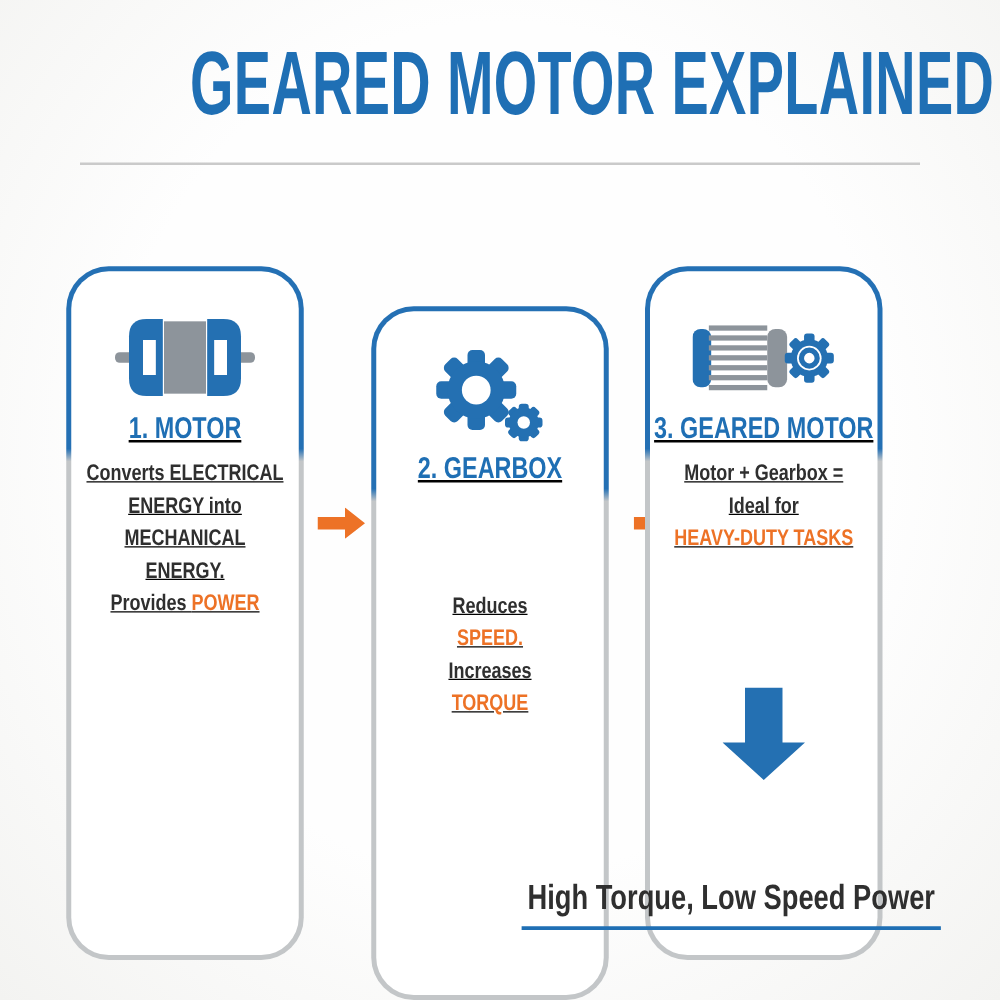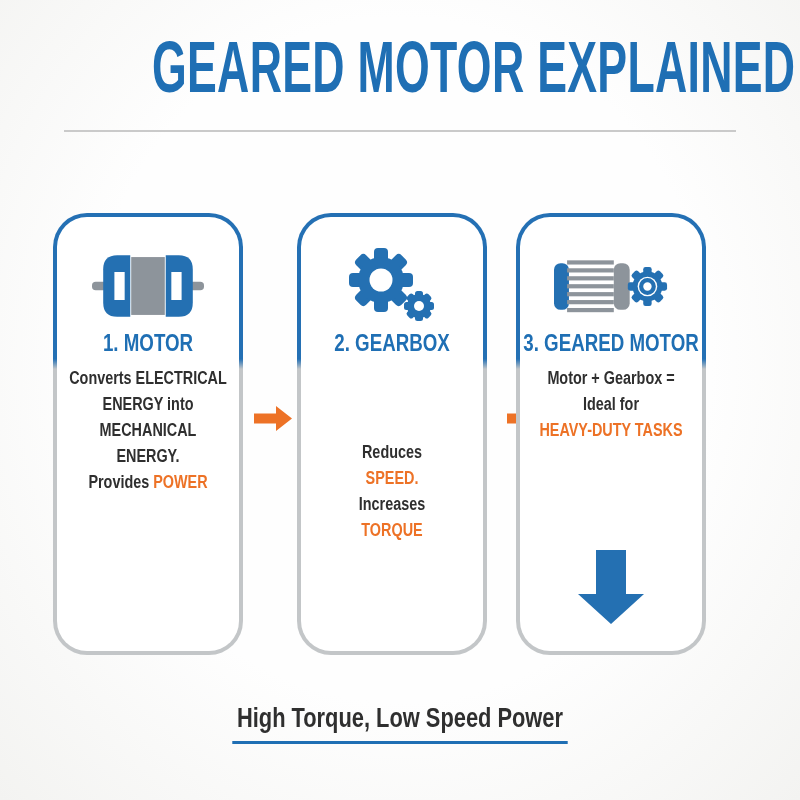--- a/index.html
+++ b/index.html
@@ -18,27 +18,28 @@
     transform:scaleX(0.62);
     transform-origin:50% 50%;
     white-space:nowrap;
     letter-spacing:0.5px;
   }
   .divider{
     position:absolute;top:130px;left:64px;width:672px;height:2px;
     background:#cacaca;
   }
   .card{
-    position:absolute;top:213px;width:190px;height:442px;
+    position:absolute;top:213px;width:190px;height:555px;
     border-radius:34px;
     padding:4px;box-sizing:border-box;
     background:linear-gradient(to bottom, #2470b4 0px, #2470b4 146px, #c3c6c8 156px, #c3c6c8 100%);
+    text-decoration:underline;
   }
   .card-1{left:53px;}
-  .card-2{left:297px;}
+  .card-2{left:297px;margin-top:32px;}
   .card-3{left:516px;}
   .card-inner{
     position:relative;
     width:100%;height:100%;
     border-radius:30px;
     background:#ffffff;
     display:flex;flex-direction:column;align-items:center;
   }
   .icon-box{
     margin-top:24px;height:90px;width:100%;
@@ -62,21 +63,21 @@
   .seg-dark{color:#2f2f2f;}
   .seg-orange{color:#ed7226;}
   .flow-arrow{position:absolute;top:406px;}
   .flow-arrow-1{left:254px;}
   .flow-arrow-2{left:507px;}
   .down-arrow{
     position:absolute;top:333px;left:50%;
     transform:translateX(-50%);
   }
   .footer{
-    position:absolute;top:702px;left:0;width:800px;text-align:center;
+    position:absolute;top:702px;left:0;width:800px;text-align:right;
   }
   .footer-text{
     display:inline-block;
     font-size:28px;line-height:32px;font-weight:700;
     color:#2f2f2f;
     padding:0 6px 7px 6px;
     border-bottom:3px solid #1f6fb4;
     white-space:nowrap;
     transform:scaleX(0.78);transform-origin:50% 50%;
   }

